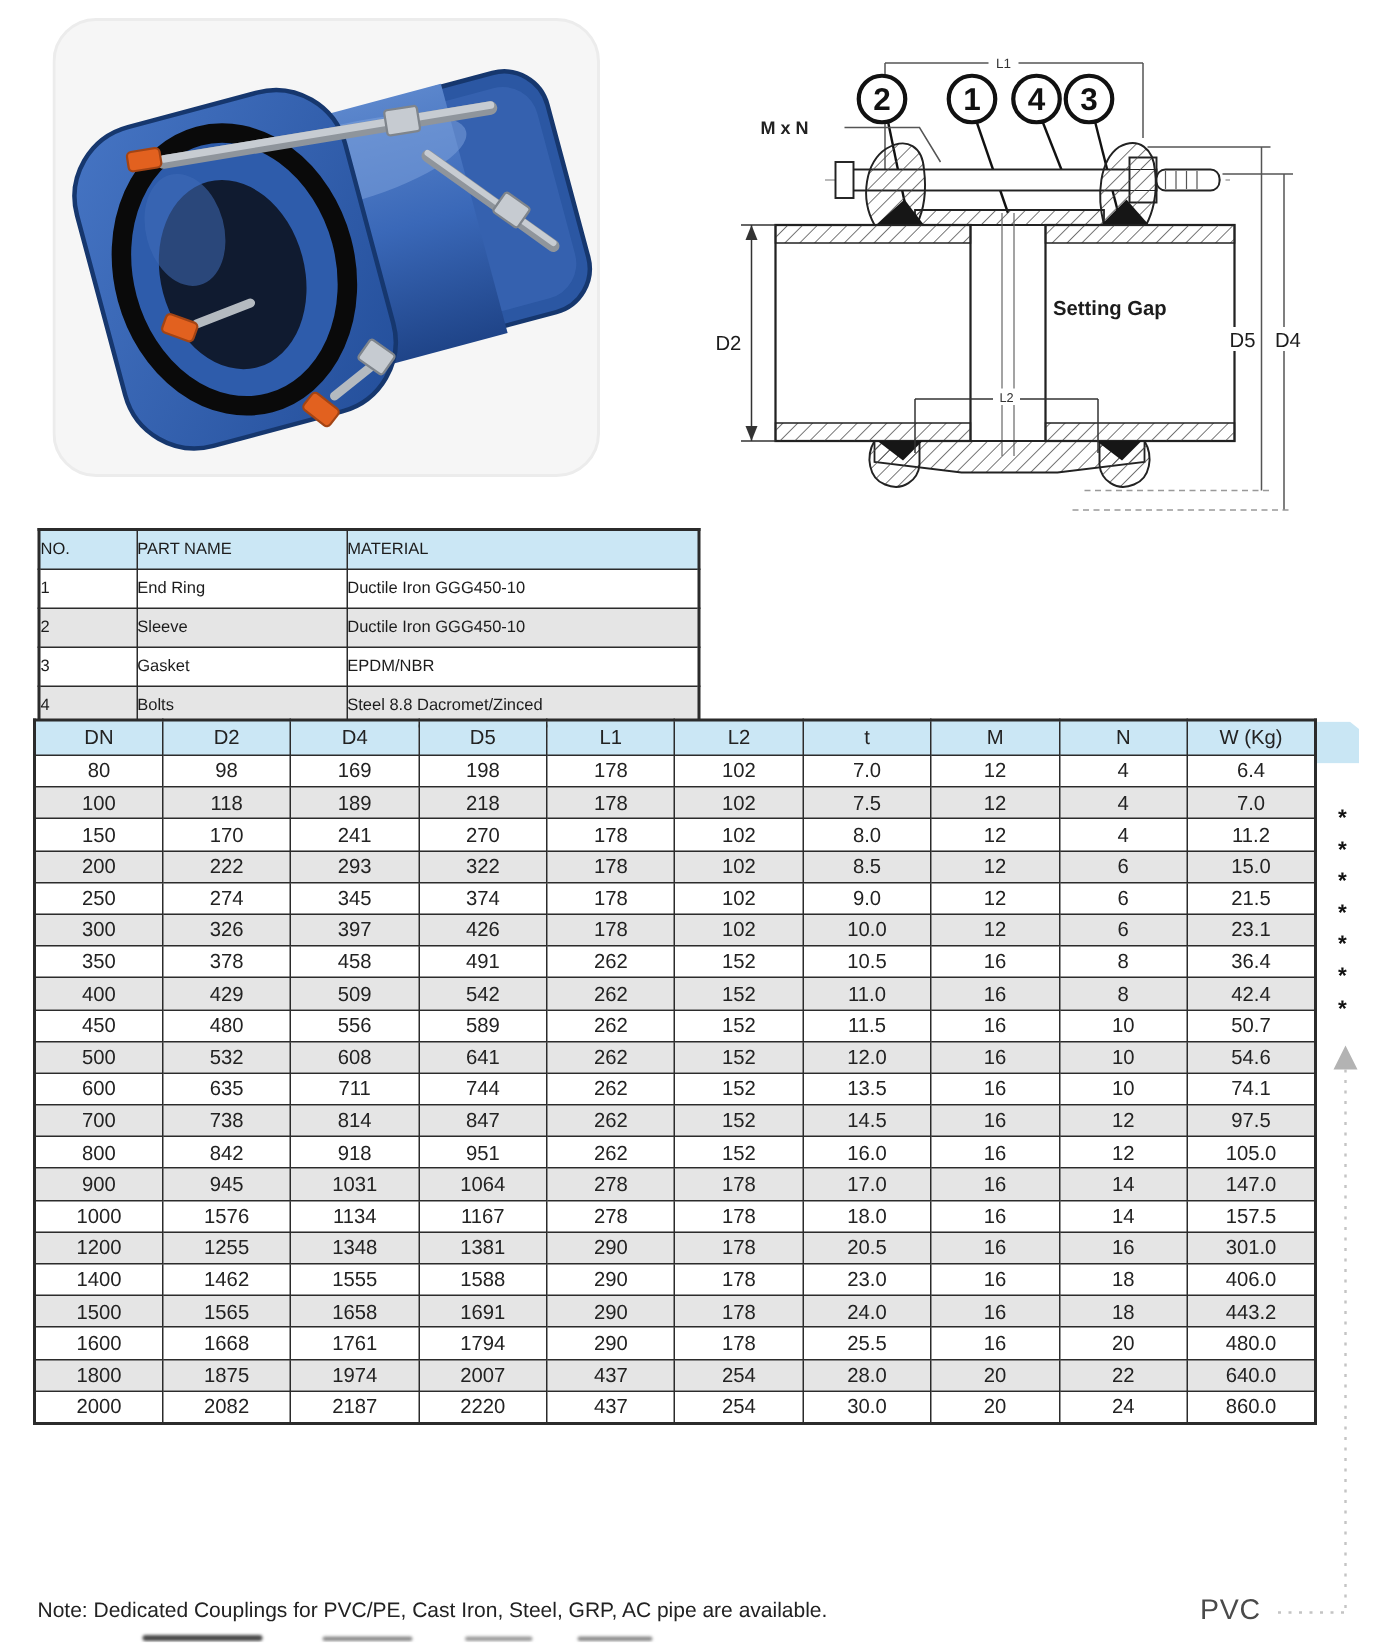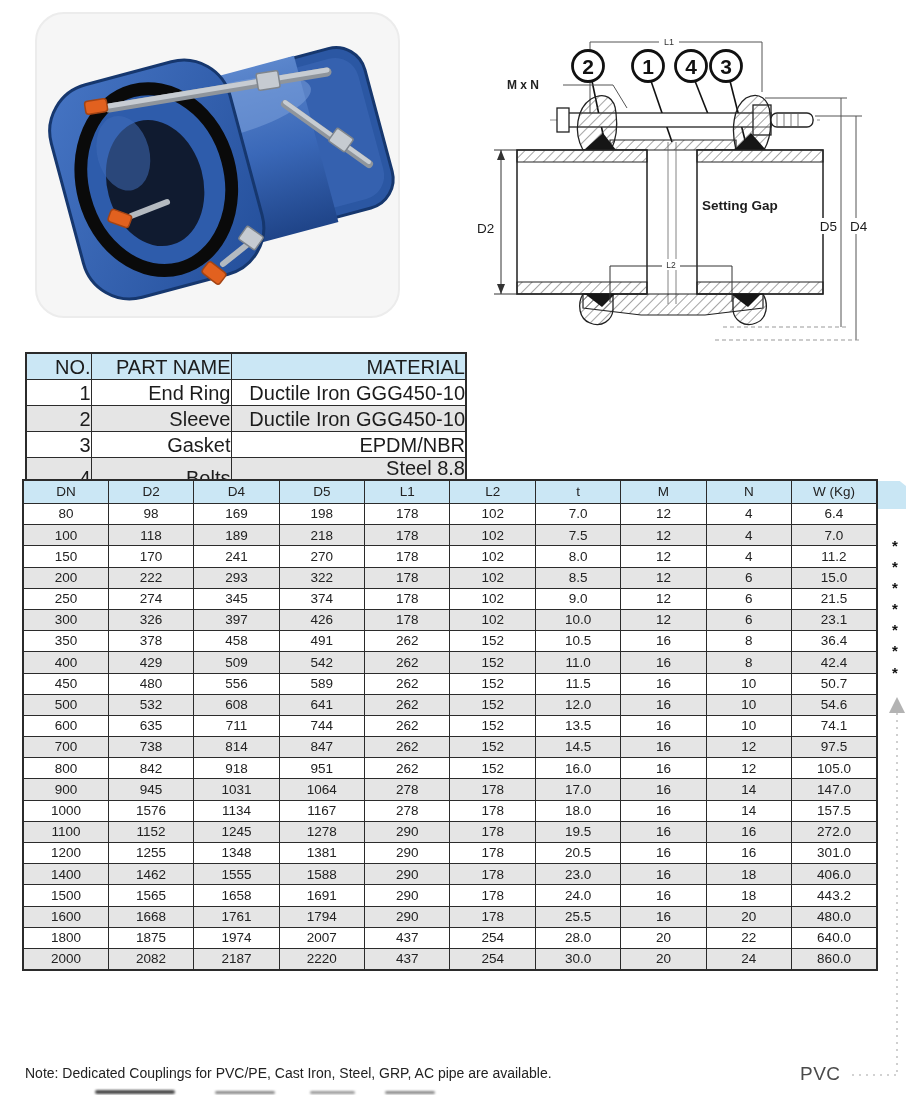--- a/index.html
+++ b/index.html
@@ -8,21 +8,21 @@
 
   
   .photo-box{position:absolute;left:35px;top:12px;width:365px;height:306px;}
 
   
   .drawing-box{position:absolute;left:465px;top:2px;width:452px;height:340px;}
 
   
   table{border-collapse:collapse;table-layout:fixed;}
   .parts{position:absolute;left:25px;top:352px;width:440px;border:2.5px solid var(--border);}
-  .parts th,.parts td{border:1.6px solid var(--border);text-align:right;font-size:20px;color:#1c1c1c;height:25px;padding:0;line-height:1;margin-top:48px;}
+  .parts th,.parts td{border:1.6px solid var(--border);text-align:left;font-size:11px;color:#1c1c1c;height:25px;padding:0;line-height:1;margin-top:48px;}
   .parts thead th{background:var(--header_blue);font-weight:normal;}
   .parts tbody tr:nth-child(even) td{background:var(--row_gray);}
 
   
   .art-banner{position:absolute;left:698px;top:481px;width:208px;height:28px;background:var(--banner_blue);
     clip-path:polygon(9% 0,97% 0,100% 18%,100% 100%,0 100%);display:flex;align-items:center;justify-content:center;}
   .art-banner span{font-size:17.5px;color:#101417;letter-spacing:.2px;}
 
   
   .dims{position:absolute;left:22px;top:479px;width:856px;border:2.5px solid var(--border);}
@@ -442,32 +442,20 @@
           <td>1134</td>
           <td>1167</td>
           <td>278</td>
           <td>178</td>
           <td>18.0</td>
           <td>16</td>
           <td>14</td>
           <td>157.5</td>
         </tr>
         <tr>
-          <td>1100</td>
-          <td>1152</td>
-          <td>1245</td>
-          <td>1278</td>
-          <td>290</td>
-          <td>178</td>
-          <td>19.5</td>
-          <td>16</td>
-          <td>16</td>
-          <td>272.0</td>
-        </tr>
-        <tr>
           <td>1200</td>
           <td>1255</td>
           <td>1348</td>
           <td>1381</td>
           <td>290</td>
           <td>178</td>
           <td>20.5</td>
           <td>16</td>
           <td>16</td>
           <td>301.0</td>

